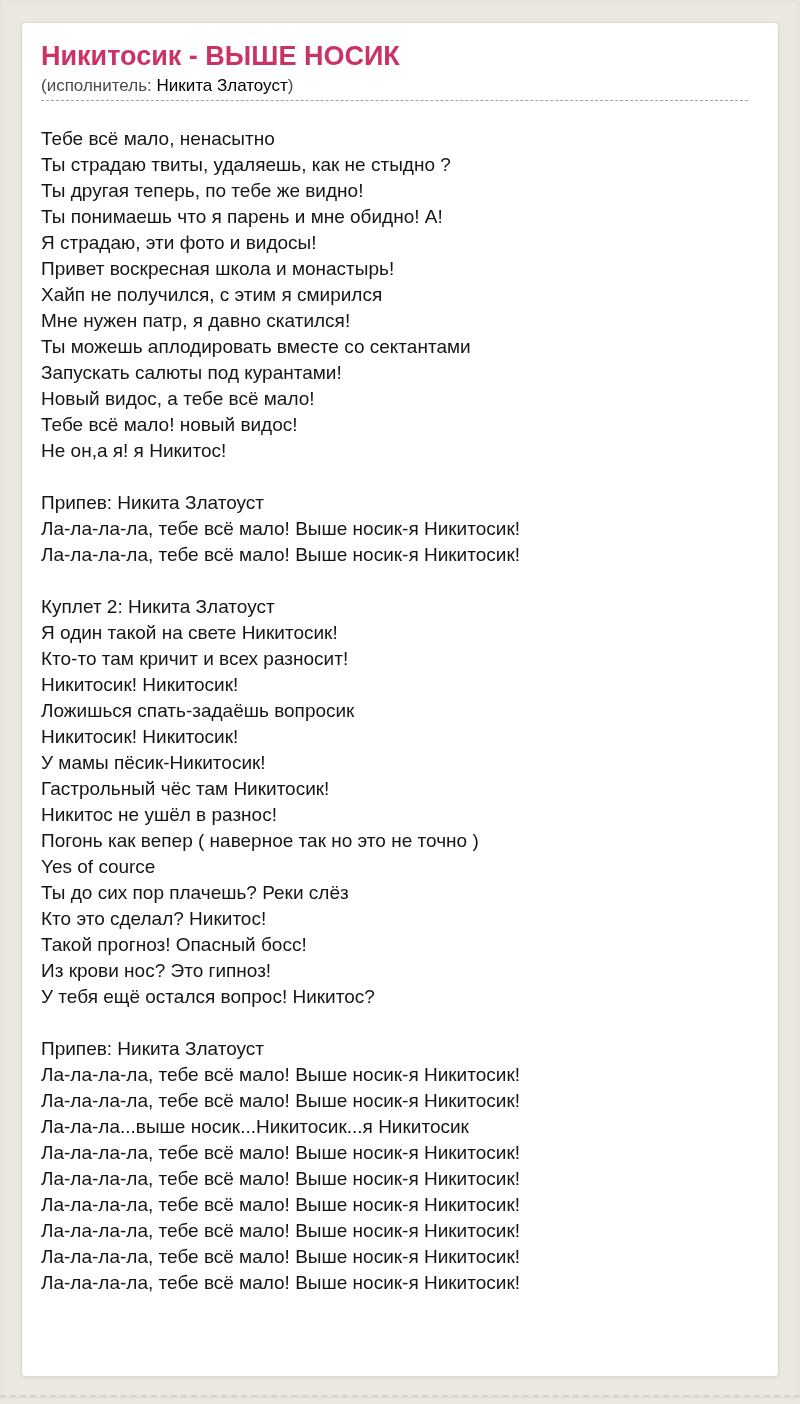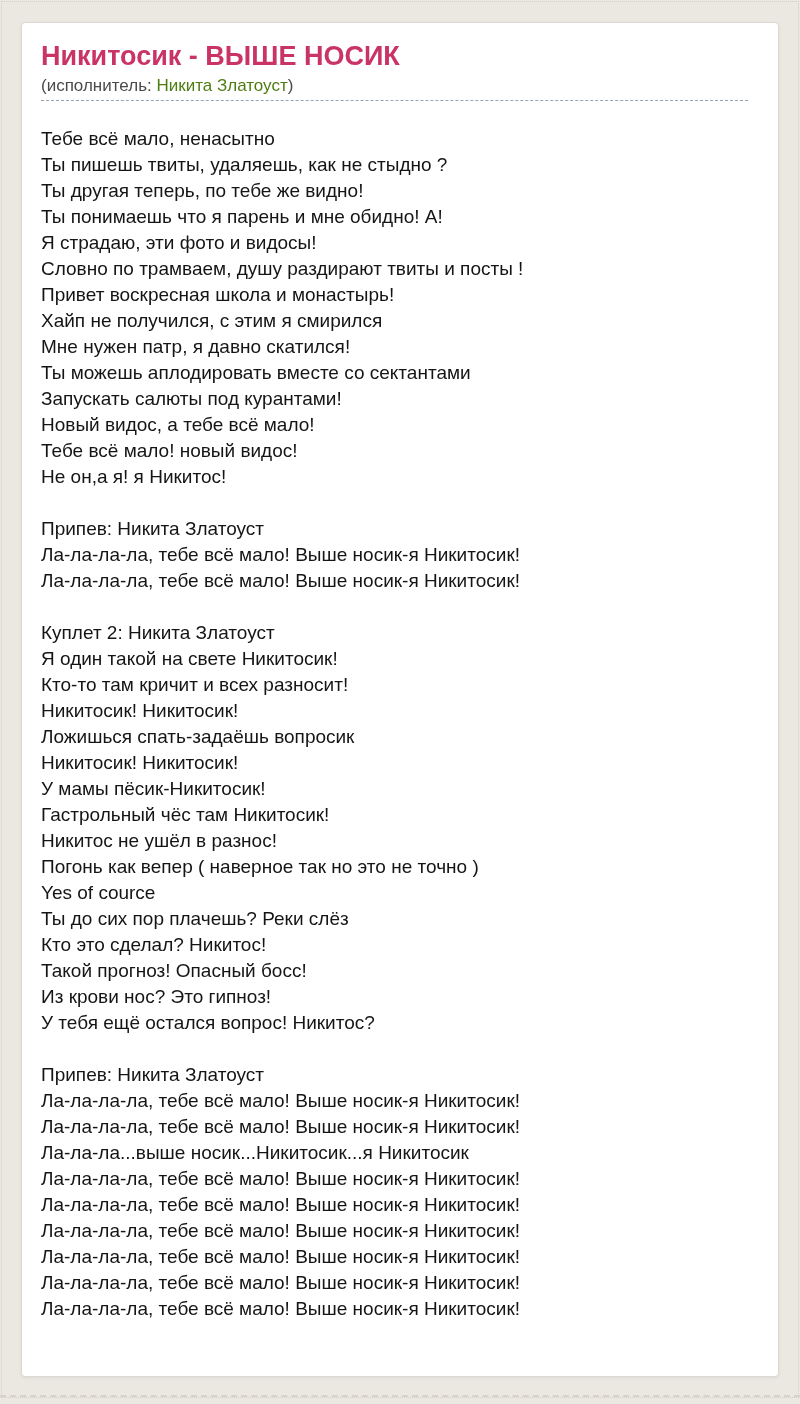--- a/index.html
+++ b/index.html
@@ -50,21 +50,21 @@
     color: #c93365;
     letter-spacing: 0;
   }
   .artist-line {
     font-size: 17px;
     line-height: 22px;
     color: #4a4a4a;
     margin-top: 2px;
   }
   .artist-link {
-    color: #4d7c0f;
+    color: #000000;
     text-decoration: none;
     cursor: pointer;
     text-align: center;
   }
   .lyrics {
     margin-top: 25px;
     font-size: 19px;
     line-height: 26px;
     color: #151515;
   }
@@ -87,25 +87,24 @@
 <div class="page-border"></div>
 
 <main class="card">
   <header class="card-header">
     <h1 class="song-title">Никитосик - ВЫШЕ НОСИК</h1>
     <div class="artist-line"><span>(исполнитель:</span> <a class="artist-link" href="#">Никита Златоуст</a><span>)</span></div>
   </header>
 
   <div class="lyrics">
       <div class="lyric-line">Тебе всё мало, ненасытно</div>
-      <div class="lyric-line">Ты пишешь твиты, удаляешь, как не стыдно ?</div>
+      <div class="lyric-line">Ты страдаю твиты, удаляешь, как не стыдно ?</div>
       <div class="lyric-line">Ты другая теперь, по тебе же видно!</div>
       <div class="lyric-line">Ты понимаешь что я парень и мне обидно! А!</div>
       <div class="lyric-line">Я страдаю, эти фото и видосы!</div>
-      <div class="lyric-line">Словно по трамваем, душу раздирают твиты и посты !</div>
       <div class="lyric-line">Привет воскресная школа и монастырь!</div>
       <div class="lyric-line">Хайп не получился, с этим я смирился</div>
       <div class="lyric-line">Мне нужен патр, я давно скатился!</div>
       <div class="lyric-line">Ты можешь аплодировать вместе со сектантами</div>
       <div class="lyric-line">Запускать салюты под курантами!</div>
       <div class="lyric-line">Новый видос, а тебе всё мало!</div>
       <div class="lyric-line">Тебе всё мало! новый видос!</div>
       <div class="lyric-line">Не он,а я! я Никитос!</div>
       <div class="lyric-line"></div>
       <div class="lyric-line">Припев: Никита Златоуст</div>

